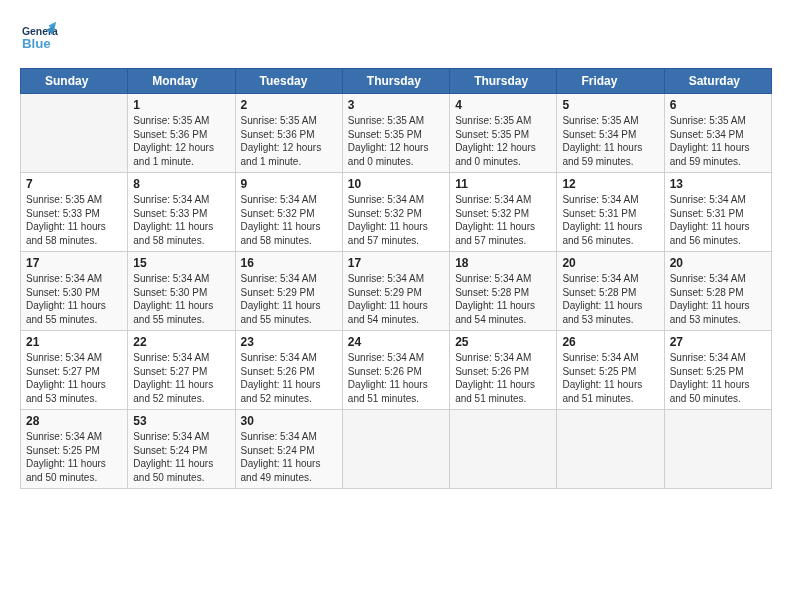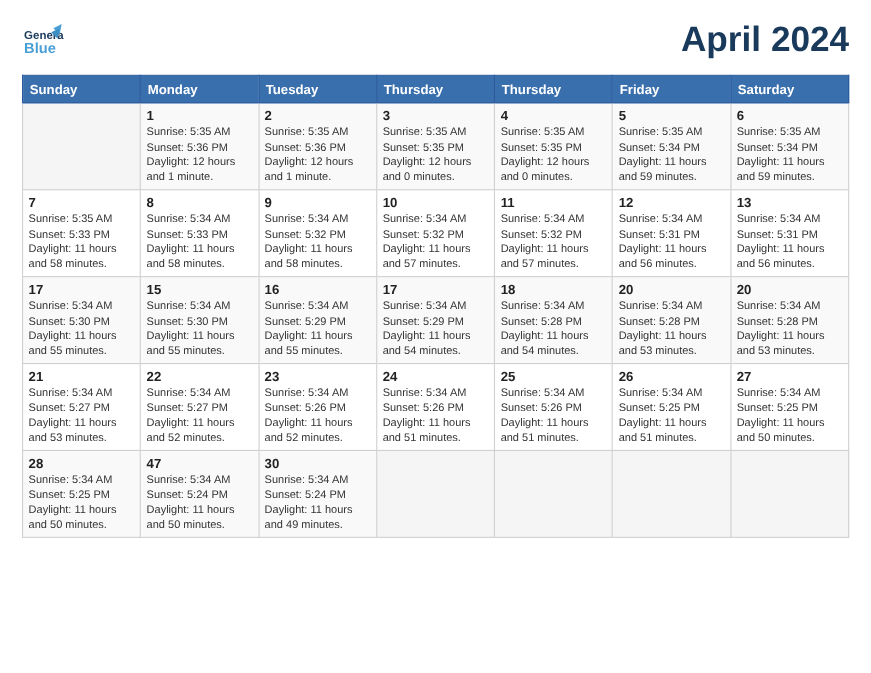--- a/index.html
+++ b/index.html
@@ -37,21 +37,21 @@
       font-weight: normal;
     }
     .calendar {
       width: 100%;
       border-collapse: collapse;
       font-size: 11px;
     }
     .calendar thead tr th {
       background: #3a6fad;
       color: #fff;
-      padding: 5px 6px;
+      padding: 5px 24px;
       text-align: left;
       font-size: 12px;
       font-weight: bold;
       border: 1px solid #2a5a9d;
     }
     .calendar tbody tr td {
       border: 1px solid #d0d0d0;
       vertical-align: top;
       padding: 4px 5px;
       width: calc(100% / 7);
@@ -96,21 +96,20 @@
   <div class="header">
     <div class="logo-wrapper">
       <svg class="logo-icon" viewBox="0 0 40 40">
         <text x="2" y="18" font-size="11" font-weight="bold" fill="#1a3a5c">General</text>
         <text x="2" y="32" font-size="14" font-weight="bold" fill="#4a9fd4">Blue</text>
         <polygon points="30,8 38,4 36,14 32,10" fill="#4a9fd4"></polygon>
         <polygon points="28,12 36,8 34,18 30,14" fill="#3a8fc4"></polygon>
       </svg>
     </div>
     <div class="title-block">
-      <h1>April 2024</h1>
     </div>
   </div>
 
   <table class="calendar">
     <thead>
       <tr id="weekday-header">
       <th>Sunday</th>
           <th>Monday</th>
           <th>Tuesday</th>
           <th>Thursday</th>
@@ -236,21 +235,21 @@
             <span class="day-num">27</span>
             <div class="day-info">Sunrise: 5:34 AM<br>Sunset: 5:25 PM<br>Daylight: 11 hours<br>and 50 minutes.</div>
           </td>
         </tr>
         <tr>
           <td>
             <span class="day-num">28</span>
             <div class="day-info">Sunrise: 5:34 AM<br>Sunset: 5:25 PM<br>Daylight: 11 hours<br>and 50 minutes.</div>
           </td>
           <td>
-            <span class="day-num">47</span>
+            <span class="day-num">53</span>
             <div class="day-info">Sunrise: 5:34 AM<br>Sunset: 5:24 PM<br>Daylight: 11 hours<br>and 50 minutes.</div>
           </td>
           <td>
             <span class="day-num">30</span>
             <div class="day-info">Sunrise: 5:34 AM<br>Sunset: 5:24 PM<br>Daylight: 11 hours<br>and 49 minutes.</div>
           </td>
           <td class="empty-cell"></td>
           <td class="empty-cell"></td>
           <td class="empty-cell"></td>
           <td class="empty-cell"></td>

